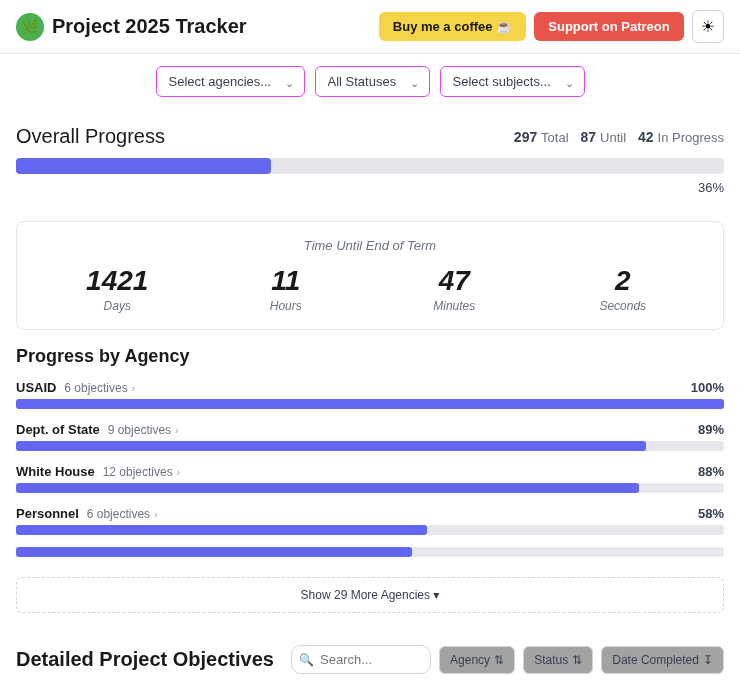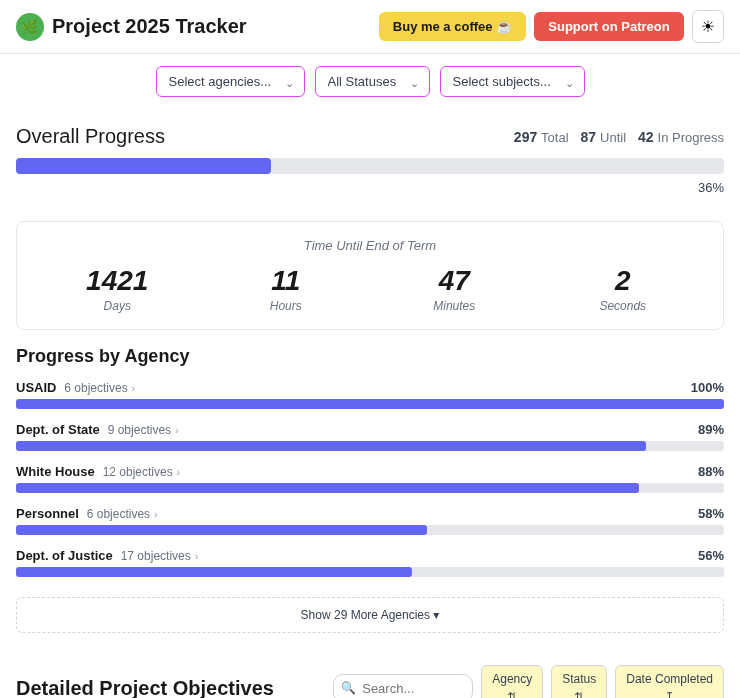--- a/index.html
+++ b/index.html
@@ -52,21 +52,21 @@
     .show-more-btn { width: 100%; border: 1px dashed #d1d5db; background: #fff; border-radius: 6px; padding: 10px; font-size: 12px; color: #374151; cursor: pointer; margin: 8px 0; }
 
     
     .detailed-section { padding: 16px; }
     .detailed-header { display: flex; align-items: center; justify-content: space-between; margin-bottom: 12px; }
     .detailed-title { font-size: 20px; font-weight: 700; }
     .detailed-controls { display: flex; gap: 8px; align-items: center; }
     .search-wrapper { position: relative; }
     .search-input { border: 1px solid #d1d5db; border-radius: 10px; padding: 6px 10px 6px 28px; font-size: 13px; width: 140px; }
     .search-icon-inner { position: absolute; left: 8px; top: 50%; transform: translateY(-50%); font-size: 12px; color: #9ca3af; }
-    .sort-btn { border: 1px solid #d1d5db; border-radius: 6px; padding: 6px 10px; font-size: 12px; color: #374151; background: #fef9c3; cursor: pointer; display: flex; align-items: center; gap: 4px; flex-direction: column; }
+    .sort-btn { border: 1px solid #d1d5db; border-radius: 6px; padding: 6px 10px; font-size: 12px; color: #374151; background: #a3a3a3; cursor: pointer; display: flex; align-items: center; gap: 4px; }
   </style>
 </head>
 <body>
 
 <div class="header">
   <div class="header-left">
     <div class="logo-circle">
       <span>🌿</span>
     </div>
     <span class="header-title">Project 2025 Tracker</span>
@@ -197,28 +197,20 @@
         <span style="font-size:11px;color:#9ca3af">›</span>
       </span>
       <span class="agency-pct">58%</span>
     </div>
     <div class="agency-bar-outer">
         <div class="agency-bar-fill" style="width:58%"></div>
       </div>
   </div>
 
   <div class="agency-row">
-    <div class="agency-row-header">
-      <span>
-        <span class="agency-name">Dept. of Justice</span>
-        <span class="agency-obj">17 objectives</span>
-        <span style="font-size:11px;color:#9ca3af">›</span>
-      </span>
-      <span class="agency-pct">56%</span>
-    </div>
     <div class="agency-bar-outer">
         <div class="agency-bar-fill" style="width:56%"></div>
       </div>
   </div>
 
   <button class="show-more-btn">Show 29 More Agencies ▾</button>
 </div>
 
 <div class="detailed-section">
   <div class="detailed-header">

